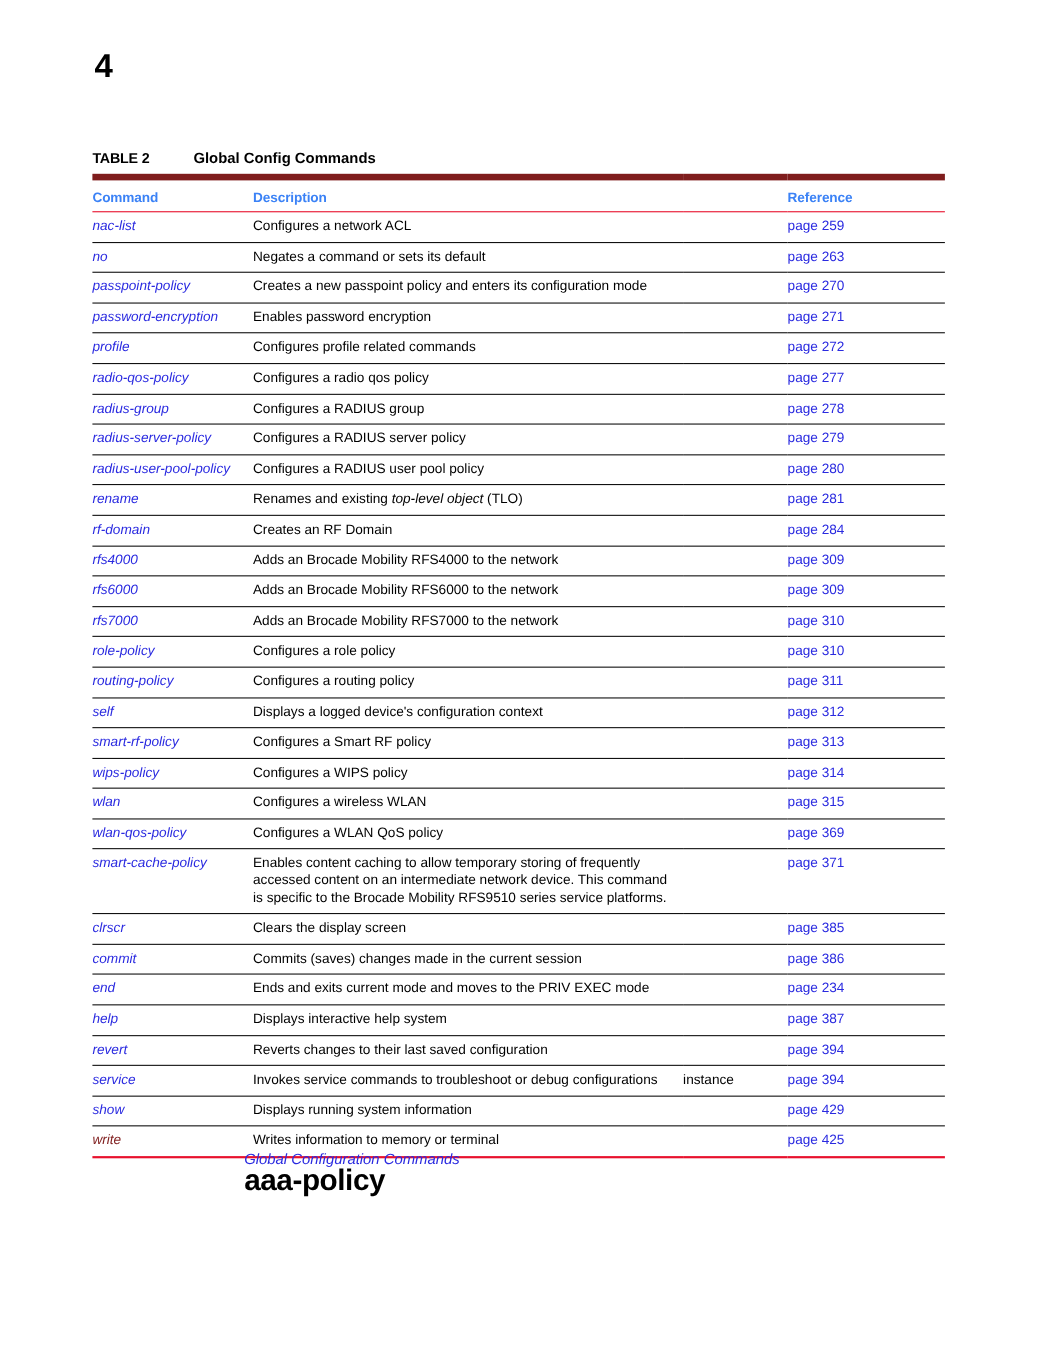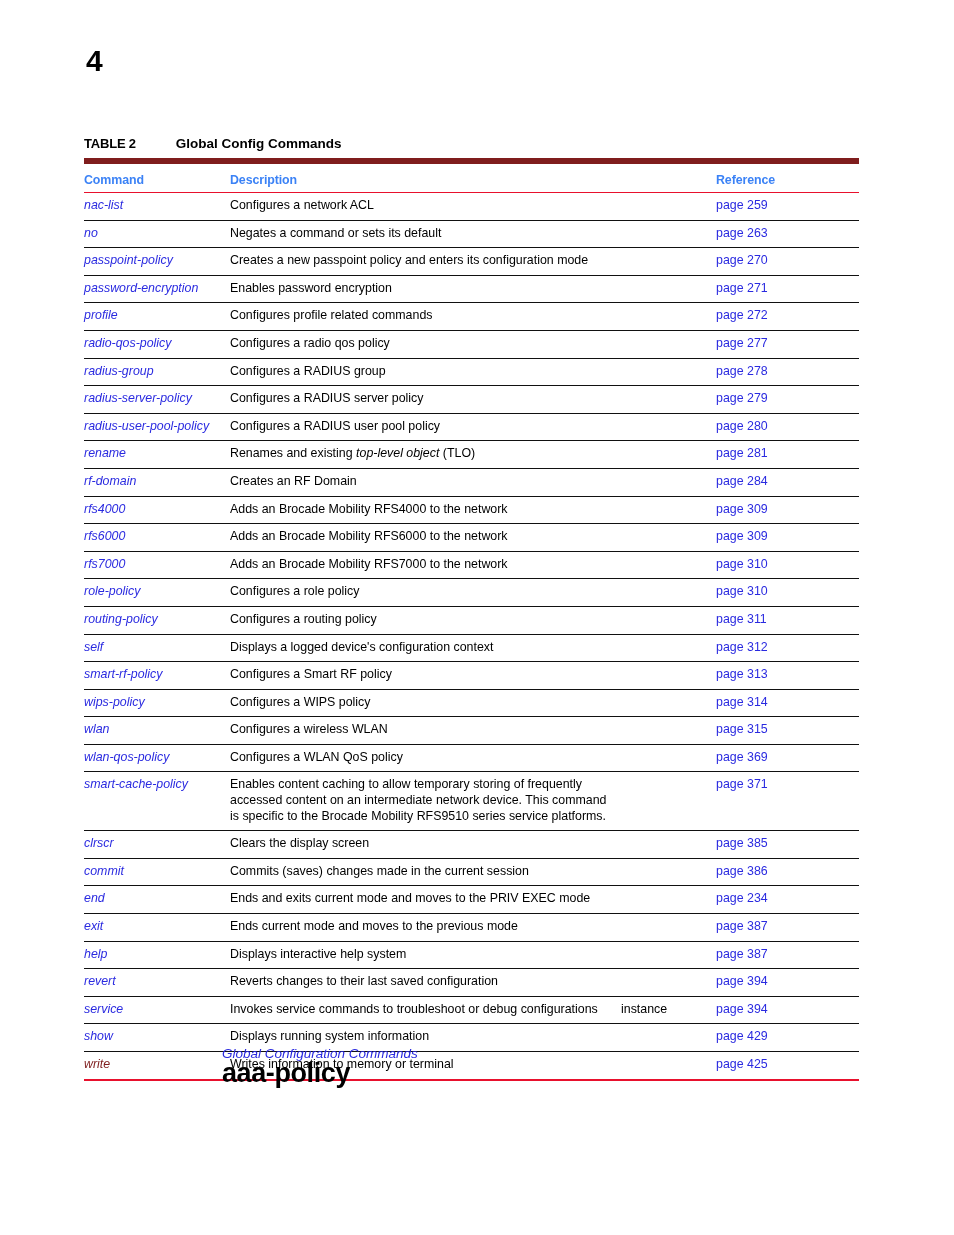--- a/index.html
+++ b/index.html
@@ -308,26 +308,20 @@
         <td class="col-extra"></td>
         <td class="col-reference"><span class="ref-link">page 386</span></td>
       </tr>
       <tr>
         <td class="col-command"><span class="cmd-link">end</span></td>
         <td class="col-desc"><span class="desc-text">Ends and exits current mode and moves to the PRIV EXEC mode</span></td>
         <td class="col-extra"></td>
         <td class="col-reference"><span class="ref-link">page 234</span></td>
       </tr>
       <tr>
-        <td class="col-command"><span class="cmd-link">exit</span></td>
-        <td class="col-desc"><span class="desc-text">Ends current mode and moves to the previous mode</span></td>
-        <td class="col-extra"></td>
-        <td class="col-reference"><span class="ref-link">page 387</span></td>
-      </tr>
-      <tr>
         <td class="col-command"><span class="cmd-link">help</span></td>
         <td class="col-desc"><span class="desc-text">Displays interactive help system</span></td>
         <td class="col-extra"></td>
         <td class="col-reference"><span class="ref-link">page 387</span></td>
       </tr>
       <tr>
         <td class="col-command"><span class="cmd-link">revert</span></td>
         <td class="col-desc"><span class="desc-text">Reverts changes to their last saved configuration</span></td>
         <td class="col-extra"></td>
         <td class="col-reference"><span class="ref-link">page 394</span></td>

